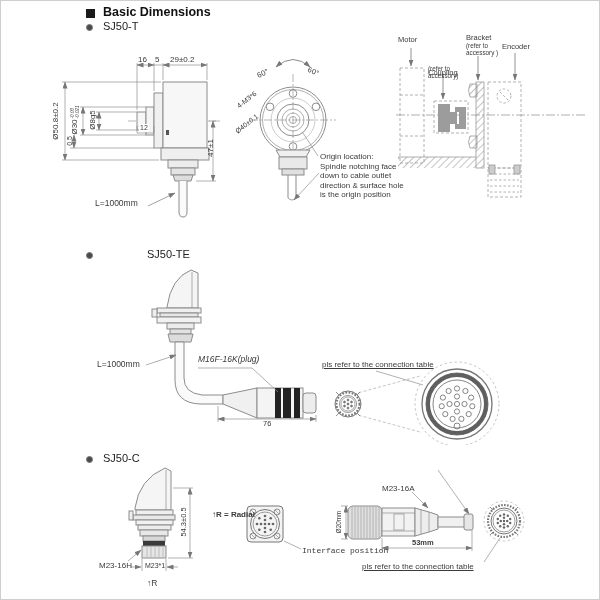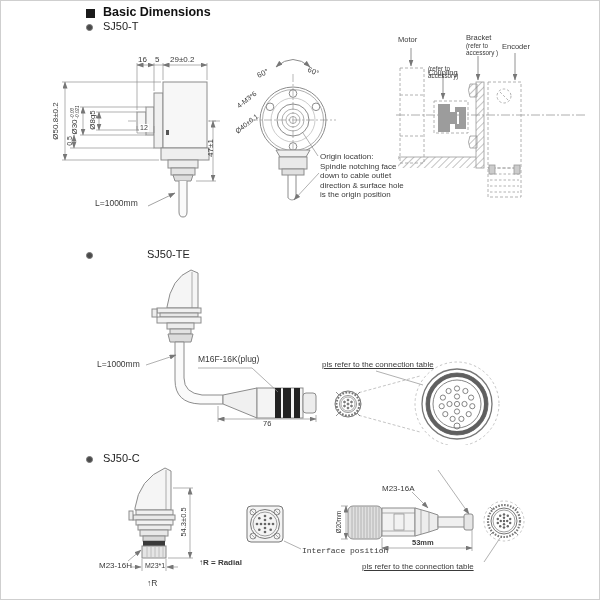--- a/index.html
+++ b/index.html
@@ -247,21 +247,21 @@
           <circle cx="464.5" cy="154" r="2.6"></circle>
           <circle cx="457" cy="161.5" r="2.6"></circle>
         <circle cx="449.5" cy="154" r="2.6"></circle>
           <circle cx="457" cy="154" r="2.6"></circle>
       </g>
       <circle cx="457" cy="176" r="3" stroke-width="0.9"></circle>
     </g>
   </svg>
 
   <div class="lbl f85" style="left:97px;top:360px;">L=1000mm</div>
-  <div class="lbl f85" style="left:198px;top:355px;">M16F-16K(plug)</div>
+  <div class="lbl f85" style="left:198px;top:355px;font-style:italic;">M16F-16K(plug)</div>
   <div class="lbl f75" style="left:263px;top:420px;">76</div>
   <div class="lbl ul" style="left:322px;top:360px;">pls refer to the connection table</div>
 
   <div class="c-bullet" style="left:86px;top:456px;"></div>
   <div class="sec-label" style="left:103px;top:452px;">SJ50-C</div>
 
   <svg width="600" height="150" style="top:450px;">
     <defs>
       <marker id="aC" viewBox="0 0 7 5" markerWidth="7" markerHeight="5" refX="6.5" refY="2.5" orient="auto-start-reverse" markerUnits="userSpaceOnUse">
           <path d="M0,0 L7,2.5 L0,5 Z" fill="#777"></path>
@@ -383,20 +383,20 @@
         <line x1="493" y1="60" x2="490" y2="57" stroke-width="0.8"></line>
       <line x1="515" y1="82" x2="518" y2="85" stroke-width="0.8"></line>
         <line x1="493" y1="82" x2="490" y2="85" stroke-width="0.8"></line>
     </g>
   </svg>
 
   <div class="lbl" style="left:99px;top:561px;">M23-16H</div>
   <div class="lbl f7" style="left:145px;top:562px;">M23*1</div>
   <div class="lbl rot f75" style="left:184px;top:522px;">54.3±0.5</div>
   <div class="lbl f85" style="left:147px;top:579px;">↑R</div>
-  <div class="lbl bold" style="left:199px;top:510px;margin-top:48px;">↑R = Radial</div>
+  <div class="lbl bold" style="left:212px;top:510px;">↑R = Radial</div>
   <div class="lbl" style="left:302px;top:546px;font-family:Liberation Mono, monospace;">Interface position</div>
   <div class="lbl" style="left:382px;top:484px;">M23-16A</div>
   <div class="lbl rot f65" style="left:339px;top:522px;">Ø20mm</div>
   <div class="lbl f75" style="left:412px;top:539px;font-weight:bold;">53mm</div>
   <div class="lbl ul" style="left:362px;top:562px;">pls refer to the connection table</div>
 
 </div>
 
 </body></html>

